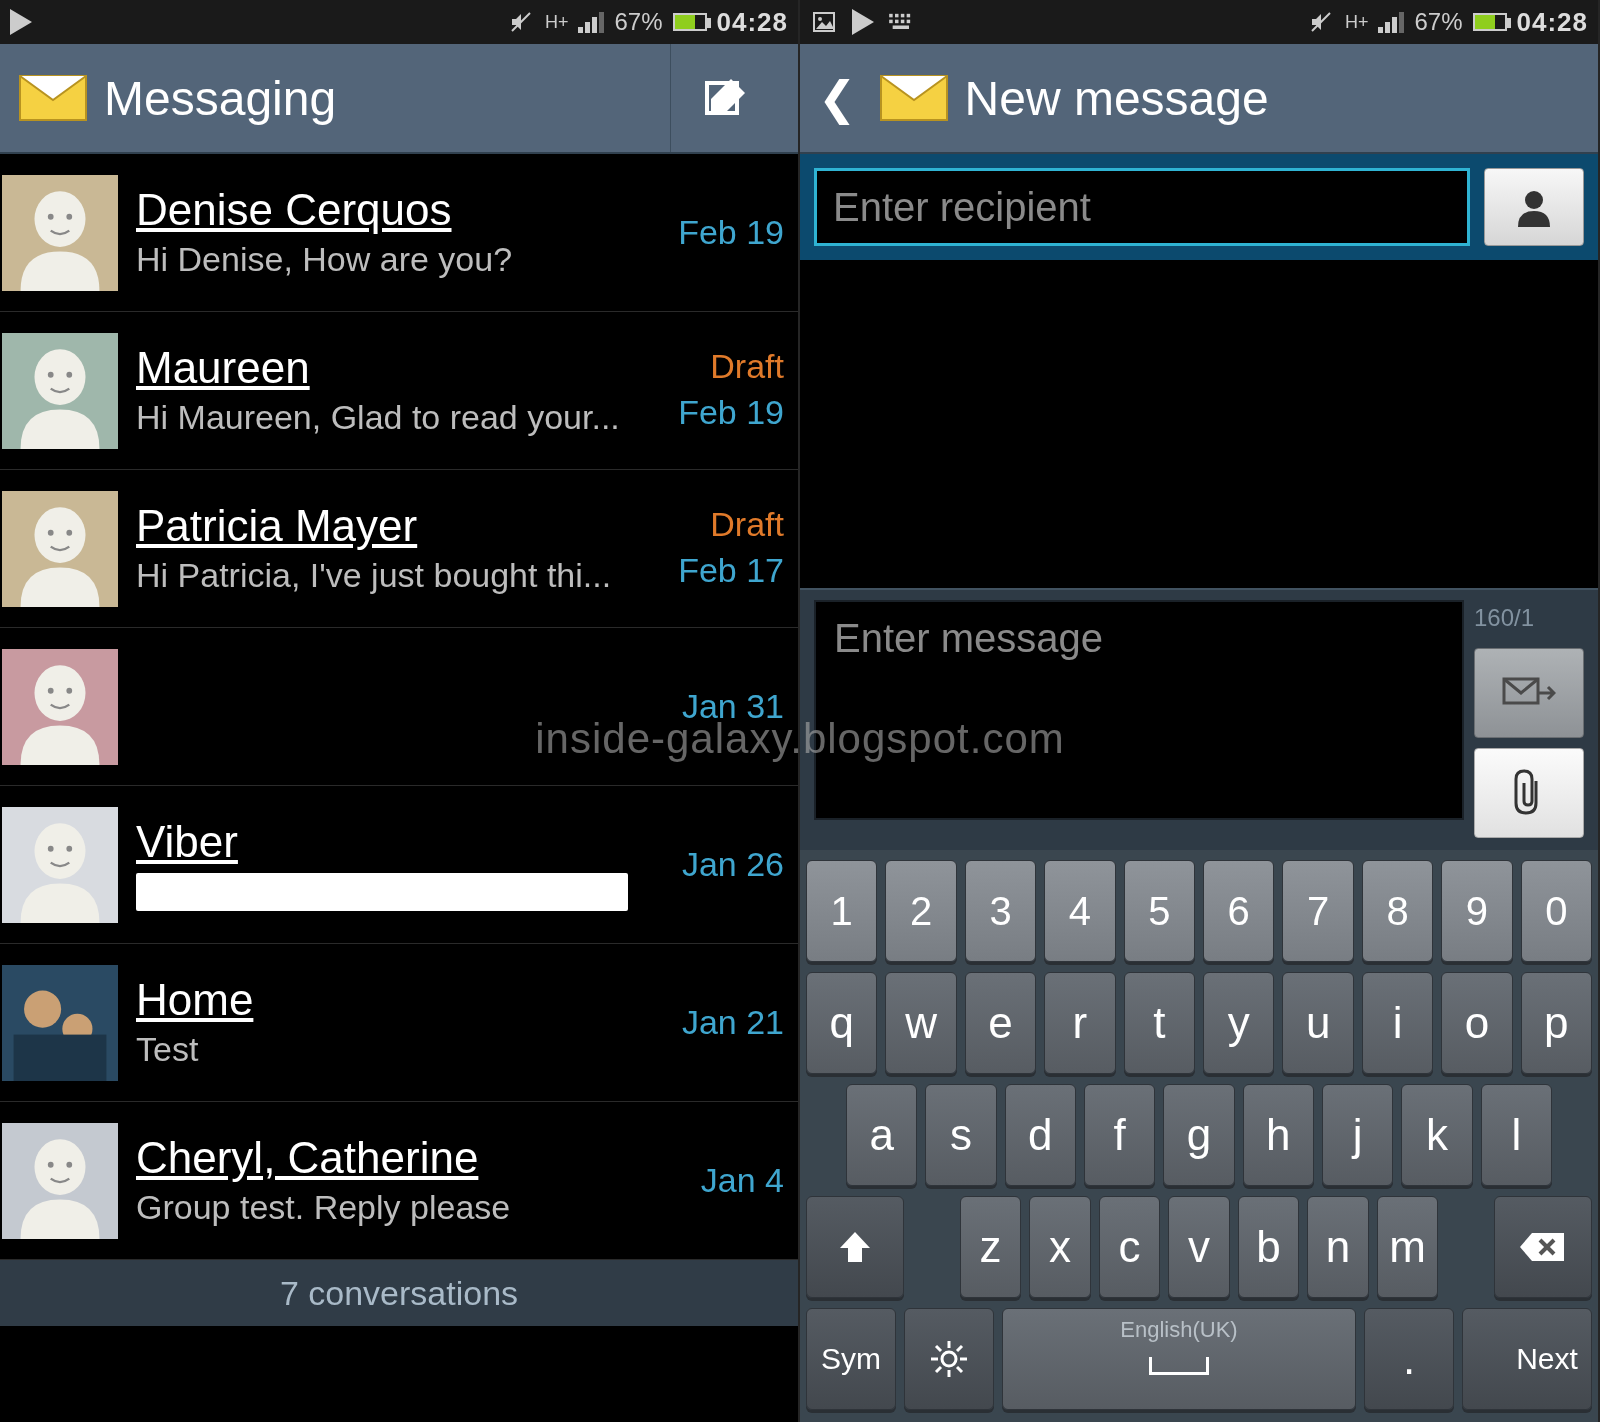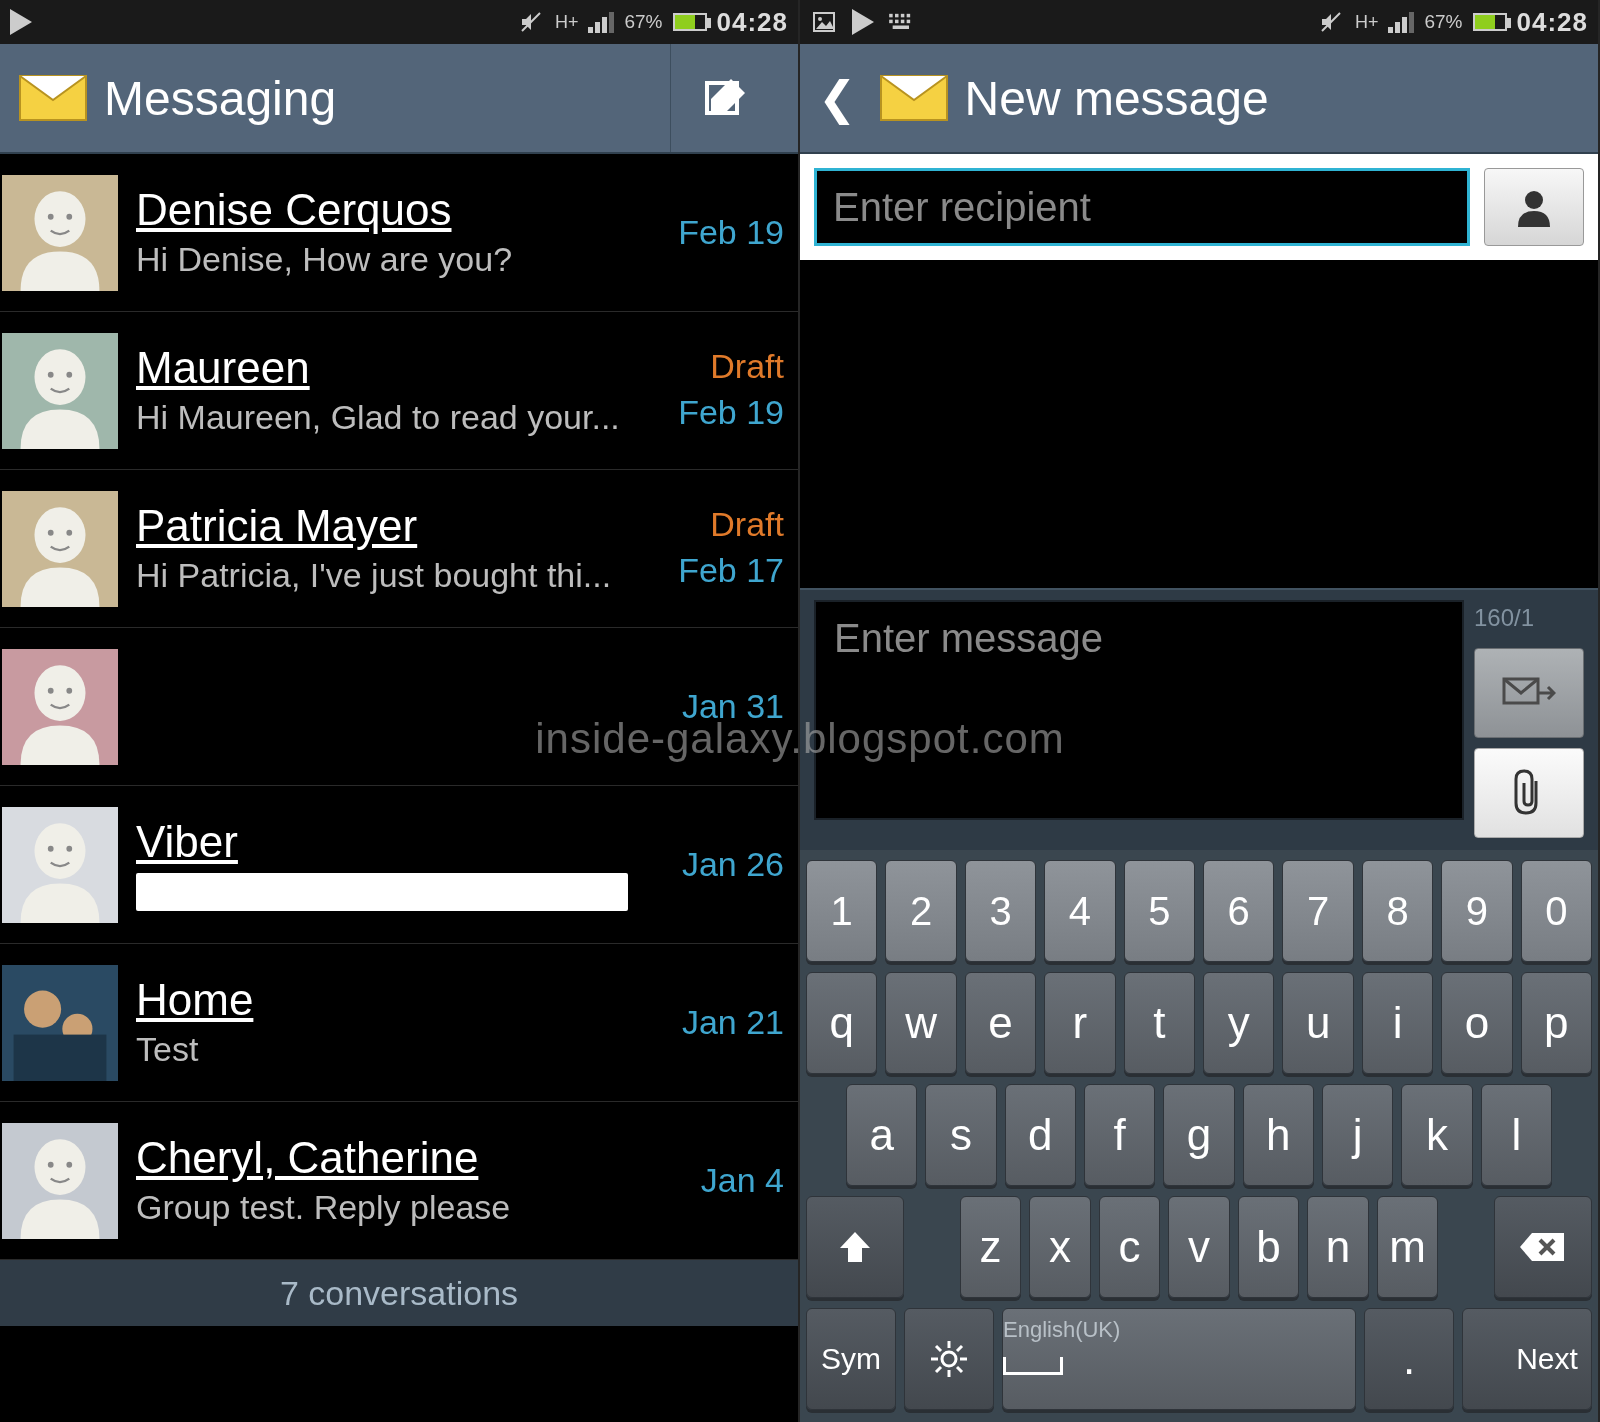--- a/index.html
+++ b/index.html
@@ -29,21 +29,21 @@
     display: flex;
     align-items: center;
     padding: 0 10px;
     color: #ccc;
     font-family: Arial, sans-serif;
     font-size: 26px;
   }
   .statusbar .left { display: flex; gap: 14px; align-items: center; }
   .statusbar .spacer { flex: 1; }
   .statusbar .right { display: flex; gap: 10px; align-items: center; }
-  .battpct { font-size: 19px; color:#ccc; }
+  .battpct { font-size: 24px; color:#ccc; }
   .clock { font-weight: 700; color:#ddd; letter-spacing:1px;}
   
   .appheader {
     height: 110px;
     background: #536579;
     display: flex;
     align-items: center;
     padding: 0 18px;
     gap: 16px;
     border-bottom: 2px solid #31414f;
@@ -83,21 +83,21 @@
   .convmeta { text-align:right; min-width:130px; }
   .draftlabel { color:#e07a2a; font-size:34px; display:block; line-height:1; margin-bottom:10px;}
   .convdate { color:#3fa6cf; font-size:34px; }
   .footerbar {
     height:66px; background:#303c47;
     color:#a9bac8; font-size:34px;
     display:flex; align-items:center; justify-content:center;
   }
   
   .recipient-row {
-    display:flex; gap:14px; padding:14px; background:#ffffff;text-align:center;
+    display:flex; gap:14px; padding:14px; background:#0c4a6e;text-align:center;
   }
   .recipient-input {
     flex:1; height:78px;
     background:#000;
     border:3px solid #2fb3d3;
     color:#8a8a8a; font-size:40px;
     padding:0 16px;
     font-family:Arial,sans-serif;
     display:flex; align-items:center;
   }
@@ -141,21 +141,21 @@
   .key.dark { background:linear-gradient(#555b62,#43484e); }
   .krow.r3 { padding:0 40px; }
   .key.shift, .key.backspace { flex:1.4; }
   .krow.r4 .midpad { width:40px; }
   .krow.r5 .key { font-size:30px; }
   .spacekey {
     flex:4; position:relative;
     background:linear-gradient(#6a7077,#575c62);
     border:1px solid #2f343a; border-radius:6px;
     box-shadow: 0 3px 0 #2a2f34;
-    display:flex; flex-direction:column; align-items:flex-start; justify-content:center;
+    display:flex; flex-direction:column; align-items:center; justify-content:center;
   }
   .spacekey .lang { color:#b8c0c7; font-size:22px; position:absolute; top:8px;}
   .spacekey .bar { width:60px; height:18px; border:3px solid #fff; border-top:none; margin-top:14px;}
   .key.sym { font-size:32px; }
   .key.next { font-size:32px;padding-left:40px; }
   .watermark {
     position:absolute; left:50%; top:52%;
     transform:translate(-50%,-50%);
     color:rgba(170,170,170,0.6);
     font-family:Arial,sans-serif;

